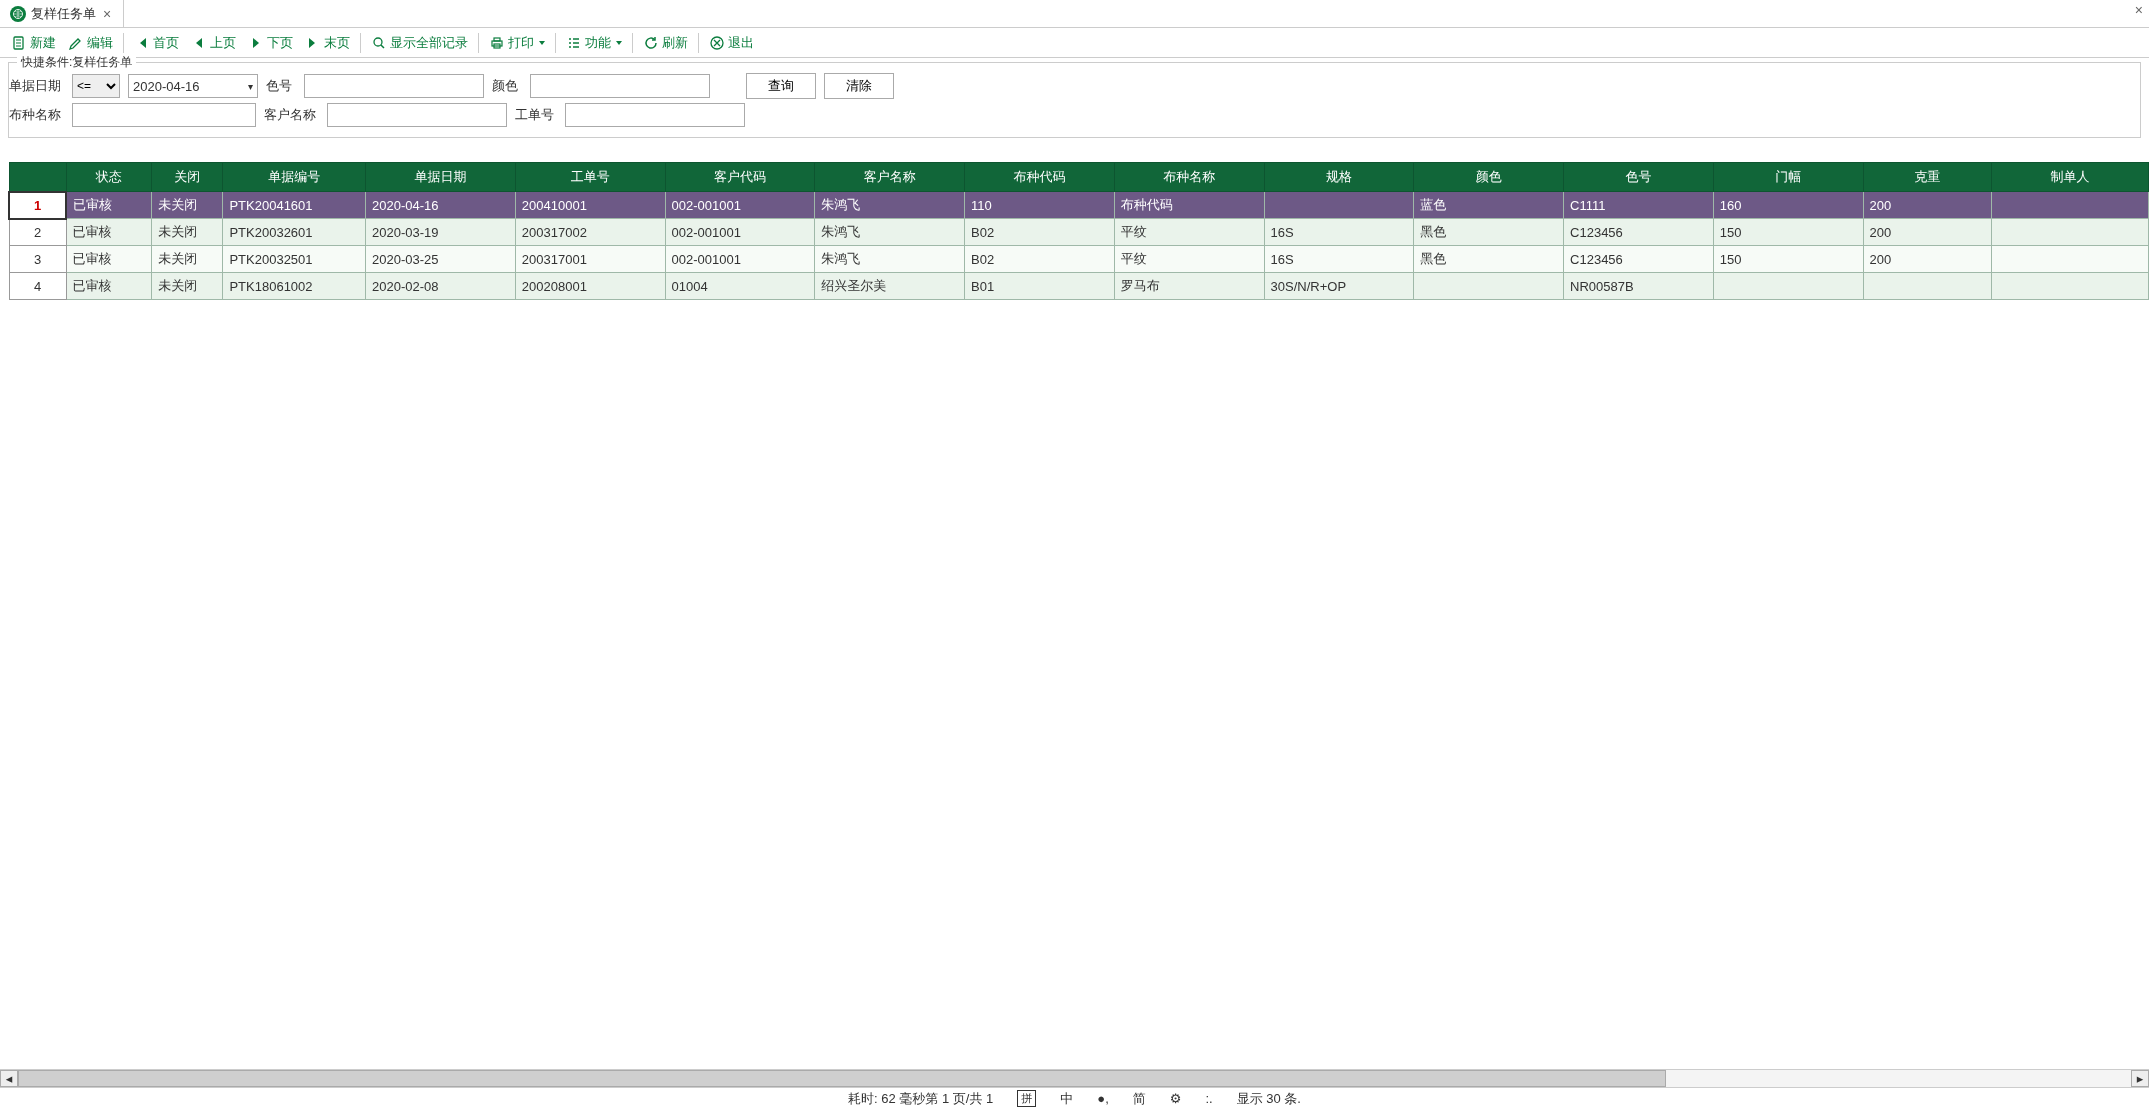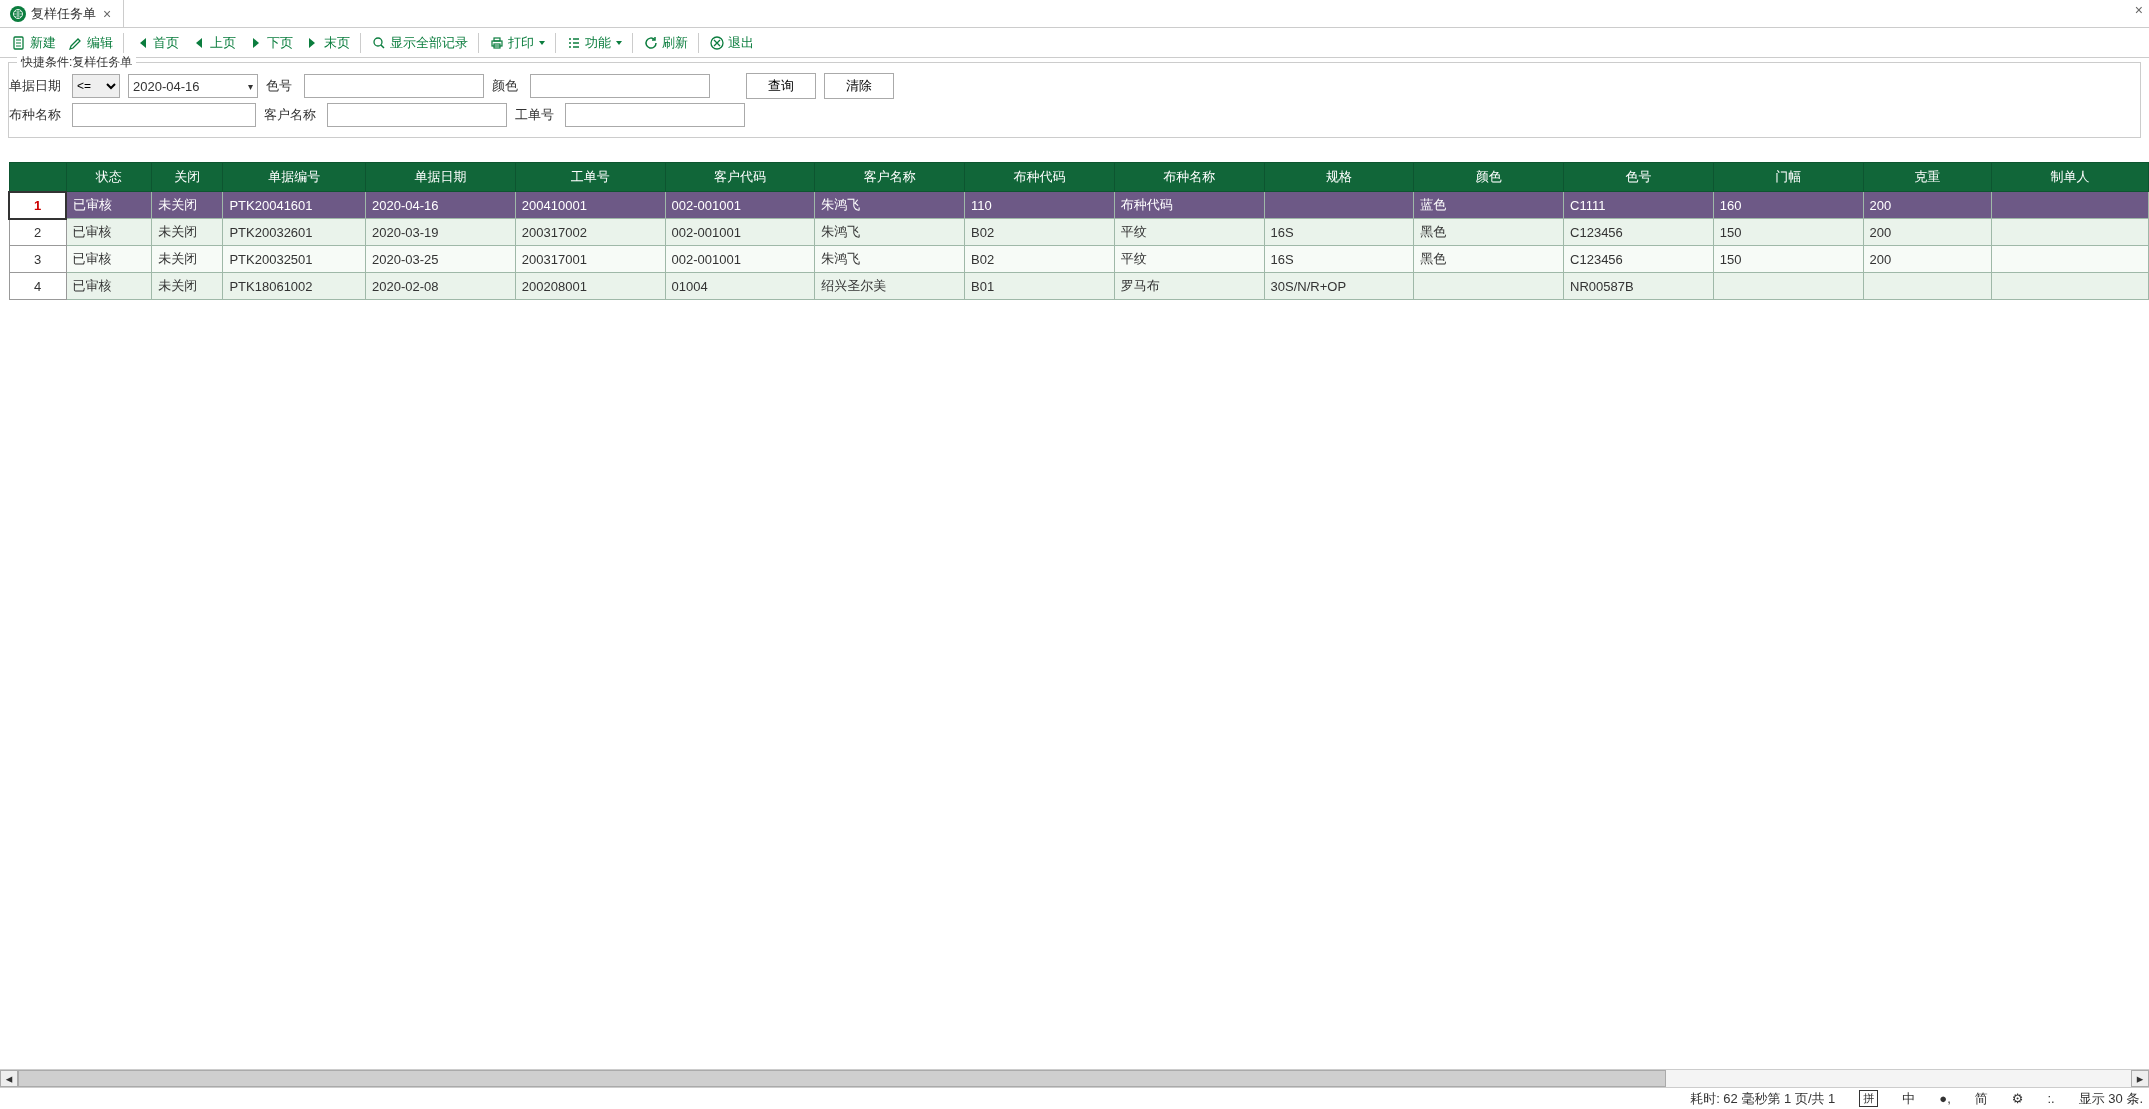--- a/index.html
+++ b/index.html
@@ -43,21 +43,21 @@
 .grid tr.odd td { background: #f7fbf7; }
 .grid th.corner { background: #116639; }
 
 
 .hscroll-bar { position: absolute; left: 0; right: 0; bottom: 22px; height: 18px; display: flex; align-items: stretch; border-top: 1px solid #ccc; }
 .hscroll-btn { width: 18px; background: #eee; border: 1px solid #aaa; display: flex; align-items: center; justify-content: center; cursor: pointer; }
 .hscroll-track { flex: 1; background: #f4f4f4; position: relative; }
 .hscroll-thumb { position: absolute; left: 0; top: 0; bottom: 0; width: 78%; background: #cfcfcf; border: 1px solid #aaa; }
 
 
-.status-bar { position: absolute; left: 0; right: 0; bottom: 0; height: 22px; border-top: 1px solid #ccc; display: flex; align-items: center; justify-content: flex-end; padding: 0 6px; font-size: 13px; }
+.status-bar { position: absolute; left: 0; right: 0; bottom: 0; height: 22px; border-top: 1px solid #ccc; display: flex; align-items: center; justify-content: center; padding: 0 6px; font-size: 13px; }
 .status-right { display: flex; align-items: center; gap: 24px; }
 .ime-badge { border: 1px solid #333; padding: 0 3px; font-size: 11px; }
 
 svg { display: block; }
 </style>
 </head>
 <body>
 
 <div class="tab-bar">
   <div class="tab">

